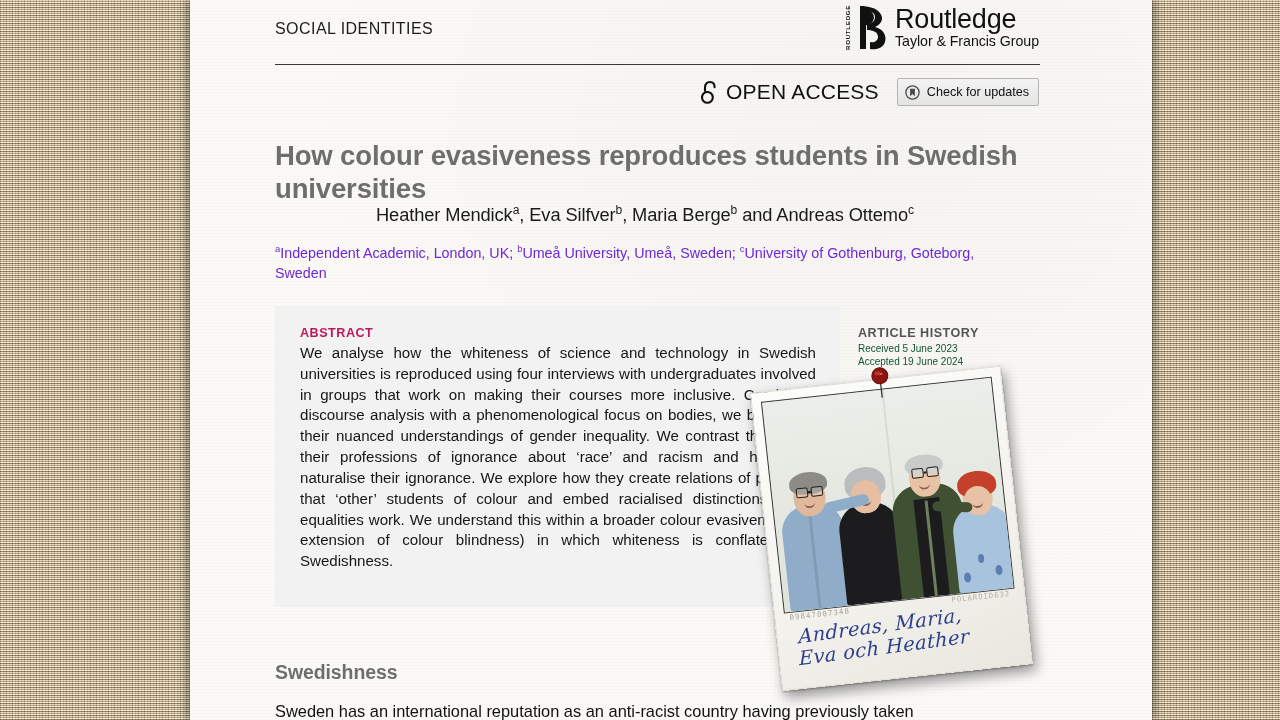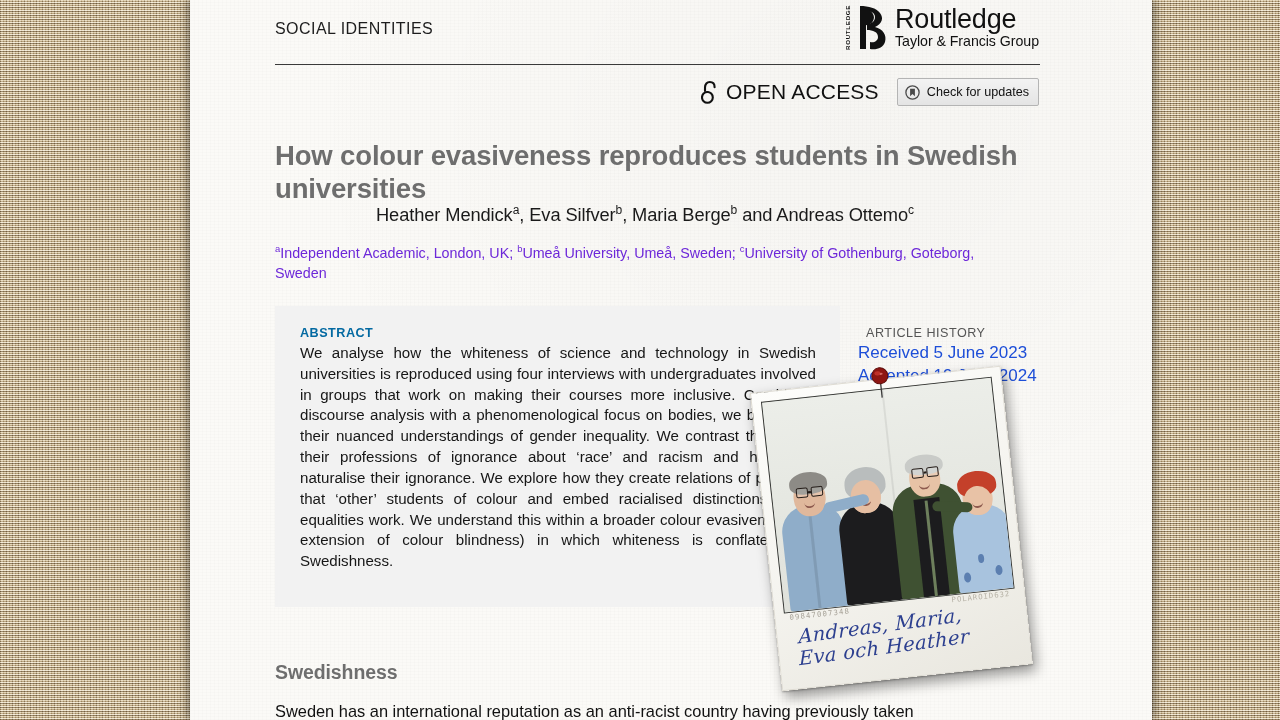--- a/index.html
+++ b/index.html
@@ -146,38 +146,37 @@
   }
 
   
   .abs-box {
     position: absolute; left: 0; top: 306px;
     width: 565px; height: 301px;
     background: #f2f2f2;
   }
   .abs-inner { padding: 20px 24px 0 25px; }
   .abs-head {
-    font-size: 12.6px; font-weight: bold; color: #0369a1; letter-spacing: 0.5px;
+    font-size: 12.6px; font-weight: bold; color: #be185d; letter-spacing: 0.5px;
     margin-bottom: 3px;
   }
   .abs-body {
     font-size: 15.1px; color: #161616; line-height: 1.38;
     text-align: justify; text-justify: inter-word;
   }
 
   
   .hist {
     position: absolute; left: 583px; top: 326px; width: 200px;
   }
   .hist-head {
-    font-size: 12.6px; font-weight: normal; color: #555; letter-spacing: 0.5px;
+    font-size: 12.6px; font-weight: bold; color: #555; letter-spacing: 0.5px;
     margin-bottom: 2px;
-    margin-left: 8px;
-  }
-  .hist-line { font-size: 17px; color: #1d4ed8; line-height: 1.33; }
+  }
+  .hist-line { font-size: 10px; color: #14532d; line-height: 1.33; }
 
   
   .sec-head {
     position: absolute; left: 0; top: 661px;
     font-size: 19.5px; font-weight: bold; color: #6e6e6e; letter-spacing: -0.1px;
   }
   .body-par {
     position: absolute; left: 0; top: 700px; width: 762px;
     font-size: 16.4px; color: #111; line-height: 1.45;
     white-space: nowrap;

